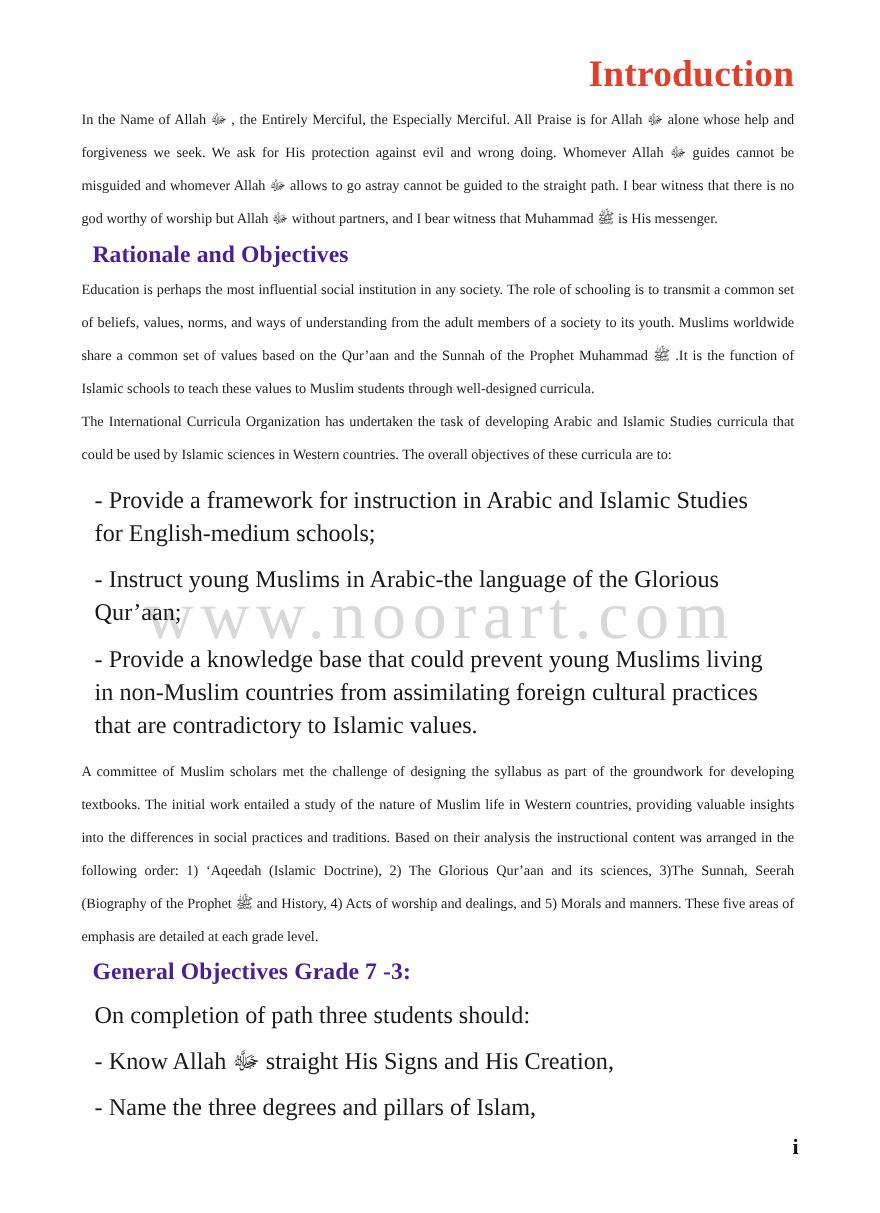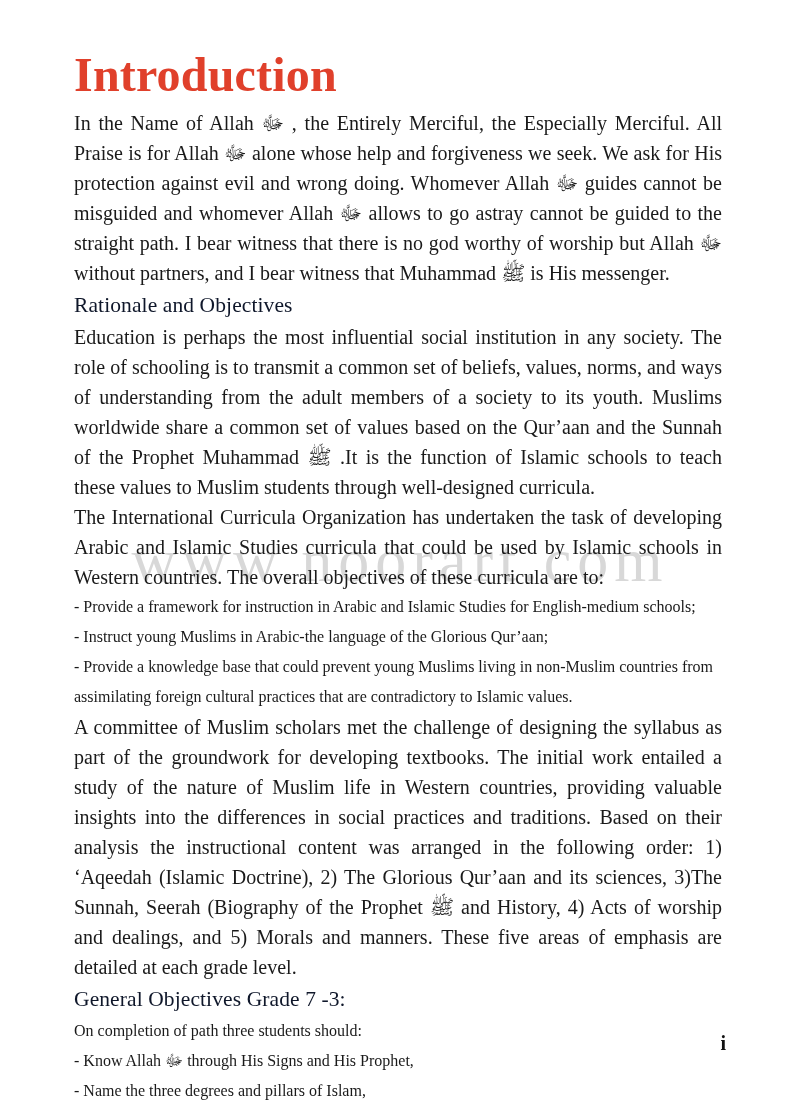--- a/index.html
+++ b/index.html
@@ -18,51 +18,51 @@
     color: #1a1a1a;
   }
   .content {
     position: absolute;
     left: 74px;
     top: 0;
     width: 648px;
     z-index: 2;
   }
   .doc-title {
-    text-align: left;
+    text-align: right;
     color: #e0402b;
-    font-size: 48px;
+    font-size: 34px;
     font-weight: bold;
     line-height: 1.05;
     margin: 0;
     padding-top: 50px;
     padding-bottom: 8px;
     letter-spacing: 0.2px;
   }
   .section-heading {
-    color: #0f172a;
+    color: #4c1d95;
     font-size: 21.5px;
-    font-weight: normal;
+    font-weight: bold;
     line-height: 1.25;
-    margin: 4px 0 3px 0;
+    margin: 4px 0 3px 10px;
     letter-spacing: 0.1px;
   }
   p.para {
-    font-size: 20px;
+    font-size: 13px;
     line-height: 30px;
     margin: 0;
     text-align: justify;
     text-justify: inter-word;
     -webkit-hyphens: none;
     hyphens: none;
   }
   .bullet {
-    font-size: 16px;
+    font-size: 22px;
     line-height: 30px;
-    margin: 0;
+    margin: 12px;
     text-align: justify;
   }
   .bullet.flat {
     text-align: left;
   }
   .watermark {
     position: absolute;
     left: 0;
     top: 529px;
     width: 800px;
@@ -96,36 +96,36 @@
   <div class="content">
 
     <h1 class="doc-title">Introduction</h1>
 
     <p class="para">In the Name of Allah ﷻ , the Entirely Merciful, the Especially Merciful. All Praise is for Allah ﷻ alone whose help and forgiveness we seek. We ask for His protection against evil and wrong doing. Whomever Allah ﷻ guides cannot be misguided and whomever Allah ﷻ allows to go astray cannot be guided to the straight path. I bear witness that there is no god worthy of worship but Allah ﷻ without partners, and I bear witness that Muhammad ﷺ is His messenger.</p>
 
     <h2 class="section-heading">Rationale and Objectives</h2>
 
     <p class="para">Education is perhaps the most influential social institution in any society. The role of schooling is to transmit a common set of beliefs, values, norms, and ways of understanding from the adult members of a society to its youth. Muslims worldwide share a common set of values based on the Qur’aan and the Sunnah of the Prophet Muhammad ﷺ .It is the function of Islamic schools to teach these values to Muslim students through well-designed curricula.</p>
 
-    <p class="para">The International Curricula Organization has undertaken the task of developing Arabic and Islamic Studies curricula that could be used by Islamic schools in Western countries. The overall objectives of these curricula are to:</p>
+    <p class="para">The International Curricula Organization has undertaken the task of developing Arabic and Islamic Studies curricula that could be used by Islamic sciences in Western countries. The overall objectives of these curricula are to:</p>
 
     <p class="bullet flat">- Provide a framework for instruction in Arabic and Islamic Studies for English-medium schools;</p>
 
 
     <p class="bullet flat">- Instruct young Muslims in Arabic-the language of the Glorious Qur’aan;</p>
 
     <p class="bullet flat">- Provide a knowledge base that could prevent young Muslims living in non-Muslim countries from assimilating foreign cultural practices that are contradictory to Islamic values.</p>
 
     <p class="para">A committee of Muslim scholars met the challenge of designing the syllabus as part of the groundwork for developing textbooks. The initial work entailed a study of the nature of Muslim life in Western countries, providing valuable insights into the differences in social practices and traditions. Based on their analysis the instructional content was arranged in the following order: 1) ‘Aqeedah (Islamic Doctrine), 2) The Glorious Qur’aan and its sciences, 3)The Sunnah, Seerah (Biography of the Prophet ﷺ and History, 4) Acts of worship and dealings, and 5) Morals and manners. These five areas of emphasis are detailed at each grade level.</p>
 
     <h2 class="section-heading">General Objectives Grade 7 -3:</h2>
 
     <p class="bullet flat">On completion of path three students should:</p>
 
-    <p class="bullet flat">- Know Allah ﷻ through His Signs and His Prophet,</p>
+    <p class="bullet flat">- Know Allah ﷻ straight His Signs and His Creation,</p>
 
     <p class="bullet flat">- Name the three degrees and pillars of Islam,</p>
 
   </div>
 
   <div class="page-number">i</div>
 
 </div>
 
 </body></html>

